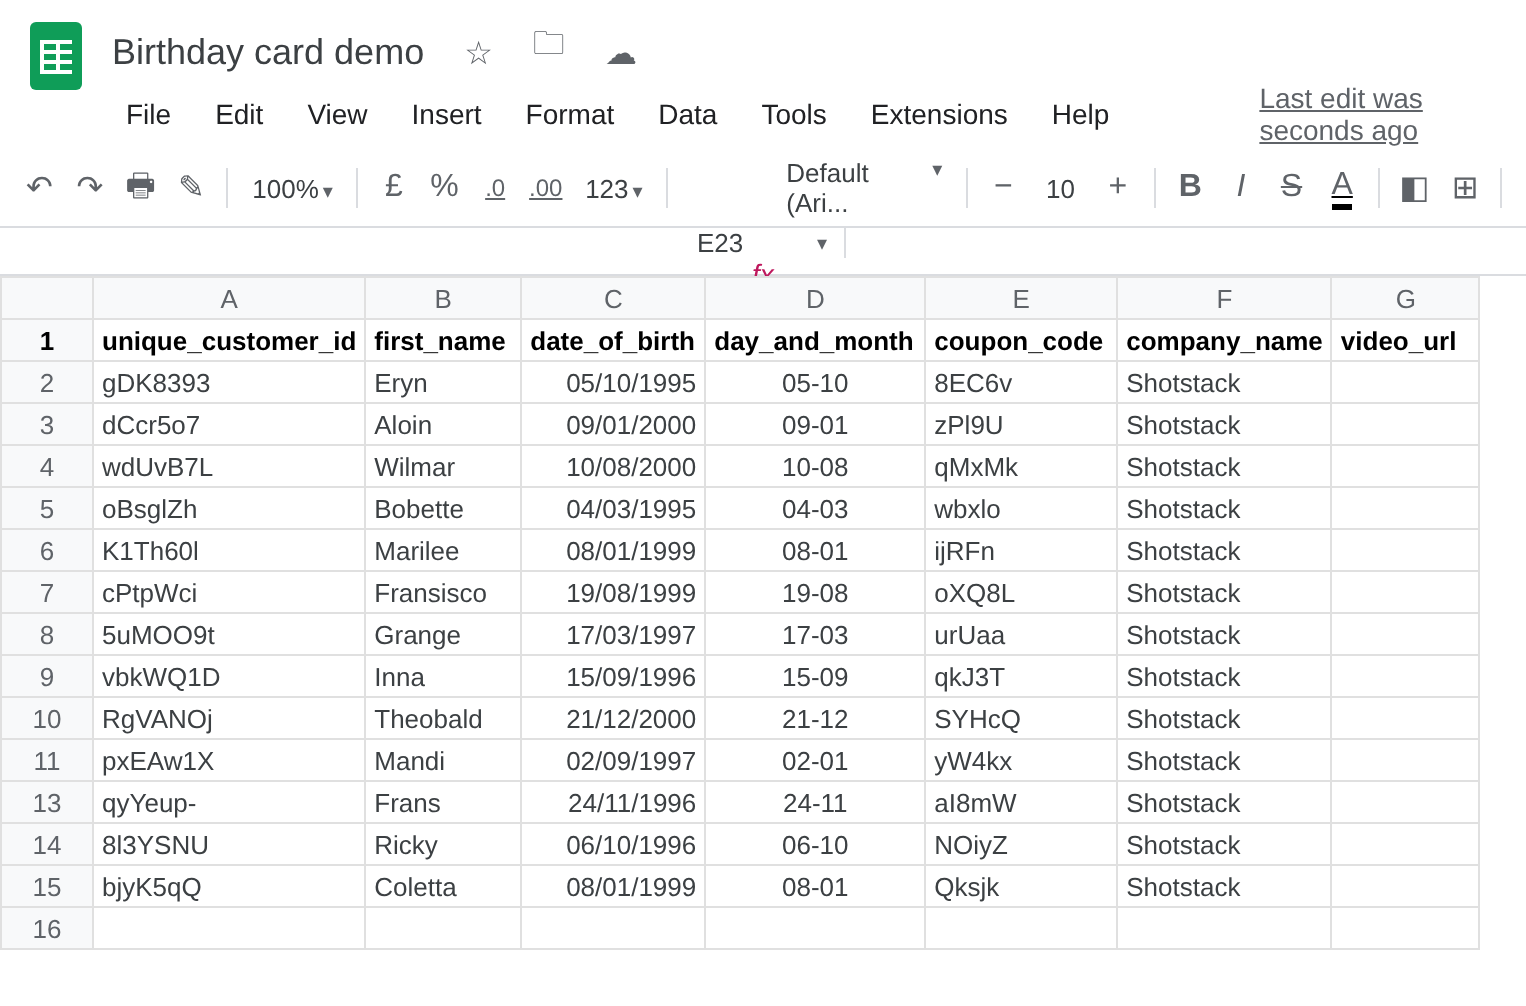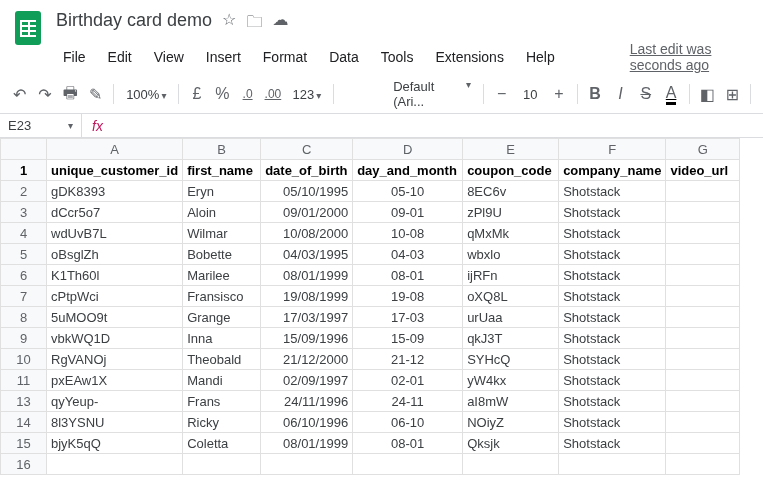--- a/index.html
+++ b/index.html
@@ -4,39 +4,39 @@
 <style>
 * { box-sizing: border-box; margin: 0; padding: 0; }
 body { font-family: Arial, sans-serif; font-size: 13px; color: #3c4043; background: #fff; overflow: hidden; }
 
 .header { display: flex; align-items: flex-start; padding: 8px 8px 0 8px; }
 .logo { width: 40px; height: 40px; display: flex; align-items: center; justify-content: center; margin-right: 8px; }
 .logo-box { width: 26px; height: 34px; background: #0f9d58; border-radius: 3px; position: relative; }
 .logo-box::after { content: ""; position: absolute; top: 9px; left: 5px; right: 5px; bottom: 8px; background: repeating-linear-gradient(#fff, #fff 2px, transparent 2px, transparent 5px), repeating-linear-gradient(90deg, #fff, #fff 2px, transparent 2px, transparent 8px); }
 
 .title-area { flex: 1; }
-.title-row { display: flex; align-items: flex-start; gap: 10px; padding: 2px 0; }
+.title-row { display: flex; align-items: flex-end; gap: 20px; padding: 2px 0; }
 .doc-title { font-size: 18px; color: #3c4043; }
 .title-icon { color: #5f6368; font-size: 16px; }
 
 .menu-bar { display: flex; gap: 8px; padding: 2px 0; align-items: center; }
 .menu-item { padding: 4px 7px; font-size: 14px; color: #202124; cursor: pointer; border-radius: 3px; }
 .last-edit { margin-left: 12px; color: #5f6368; text-decoration: underline; font-size: 14px; cursor: pointer; padding-left: 48px; }
 
 .toolbar { display: flex; align-items: center; padding: 4px 8px; border-bottom: 1px solid #dadce0; gap: 2px; }
 .tool-btn { width: 28px; height: 28px; display: flex; align-items: center; justify-content: center; color: #5f6368; cursor: pointer; border-radius: 3px; font-size: 16px; }
 .tool-sep { width: 1px; height: 20px; background: #dadce0; margin: 0 4px; }
 .tool-text { padding: 0 6px; font-size: 13px; color: #3c4043; cursor: pointer; }
 .dropdown-arrow { font-size: 10px; color: #5f6368; margin-left: 2px; }
 .font-select { min-width: 90px; padding: 0 6px; font-size: 13px; display: flex; justify-content: space-between; margin-left: 47px; }
 .size-select { min-width: 30px; text-align: center; }
 .underline-a { text-decoration: underline; text-decoration-color: #000; border-bottom: 3px solid #000; padding-bottom: 0; }
 .fill-icon { position: relative; }
 
-.name-box-row { display: flex; align-items: center; border-bottom: 1px solid #dadce0; height: 24px; }
+.name-box-row { display: flex; align-items: center; border-bottom: 1px solid #dadce0; height: 24px; flex-direction: column; }
 .name-box { width: 82px; padding: 0 8px; font-size: 13px; color: #3c4043; border-right: 1px solid #dadce0; height: 100%; display: flex; align-items: center; justify-content: space-between; }
 .fx-label { padding: 0 10px; color: #be185d; font-style: italic; font-size: 14px; }
 
 .grid-container { overflow: auto; position: relative; }
 .grid { border-collapse: collapse; table-layout: fixed; }
 .grid th, .grid td { border: 1px solid #e0e0e0; font-size: 13px; height: 21px; padding: 0 4px; text-align: left; white-space: nowrap; overflow: hidden; }
 .grid thead th { background: #f8f9fa; color: #5f6368; font-weight: normal; text-align: center; position: sticky; top: 0; }
 .grid .row-hdr { background: #f8f9fa; color: #5f6368; text-align: center; width: 46px; min-width: 46px; position: sticky; left: 0; }
 .grid .corner { background: #f8f9fa; width: 46px; min-width: 46px; }
 .grid tbody tr:first-child td { font-weight: bold; color: #000; }

